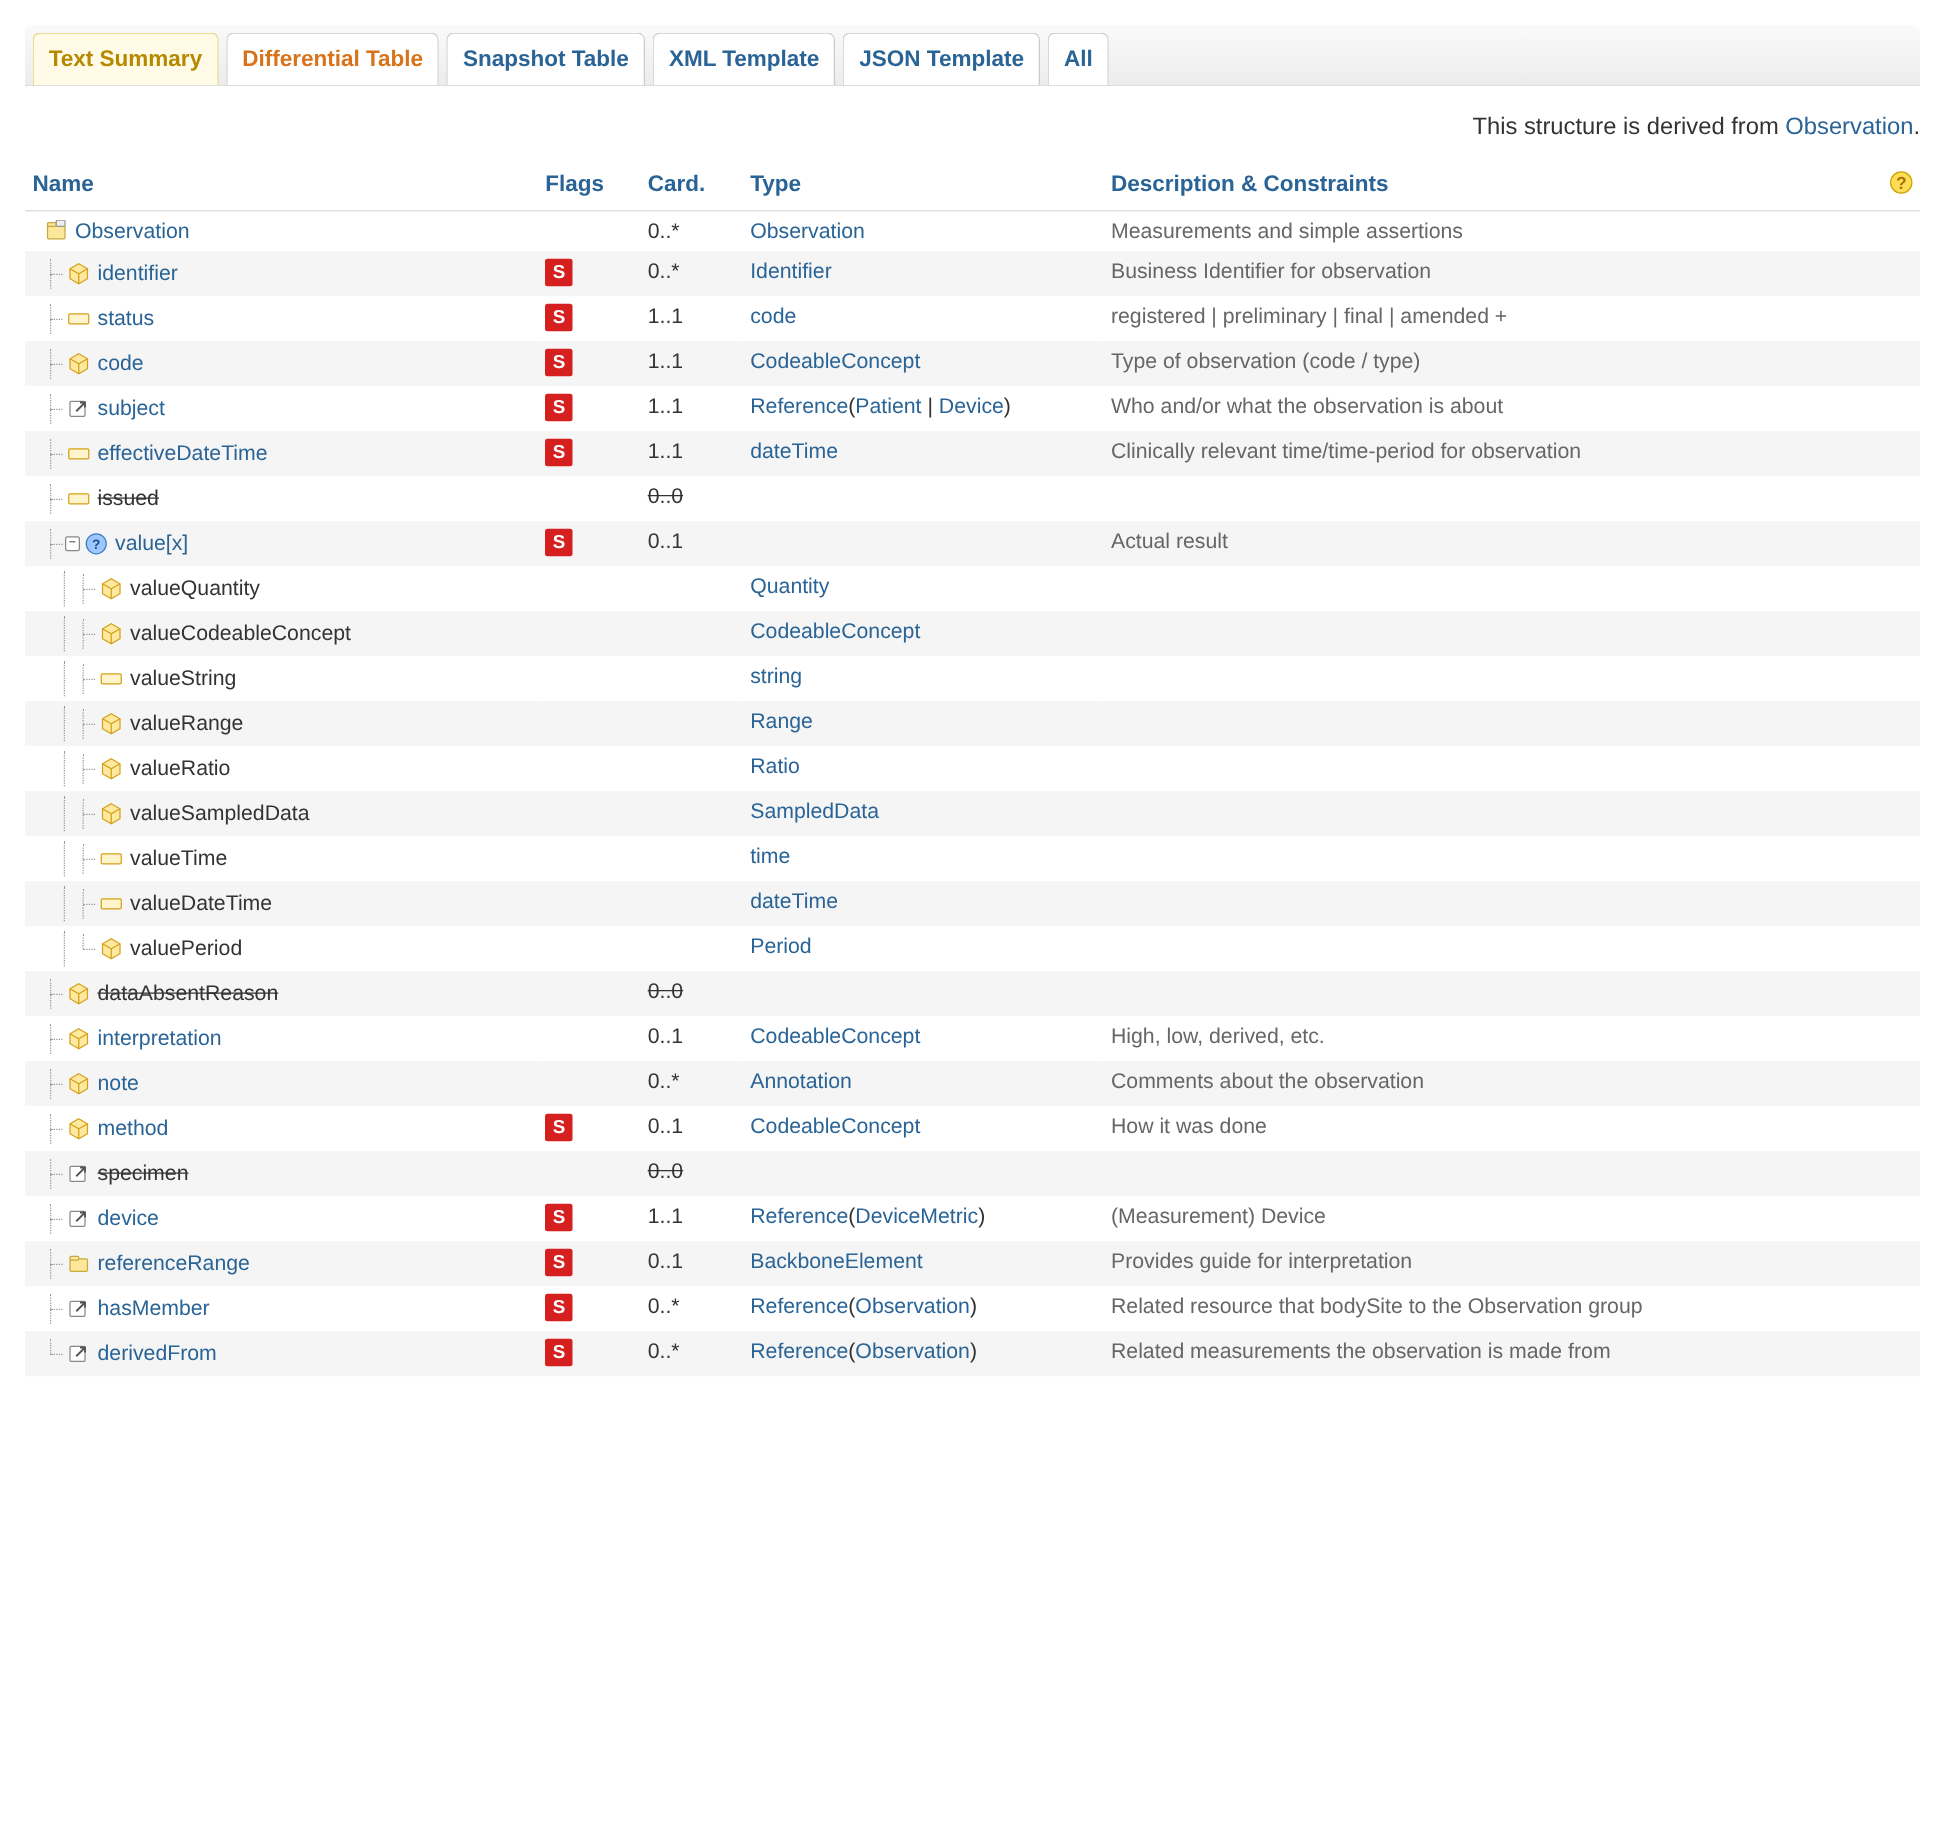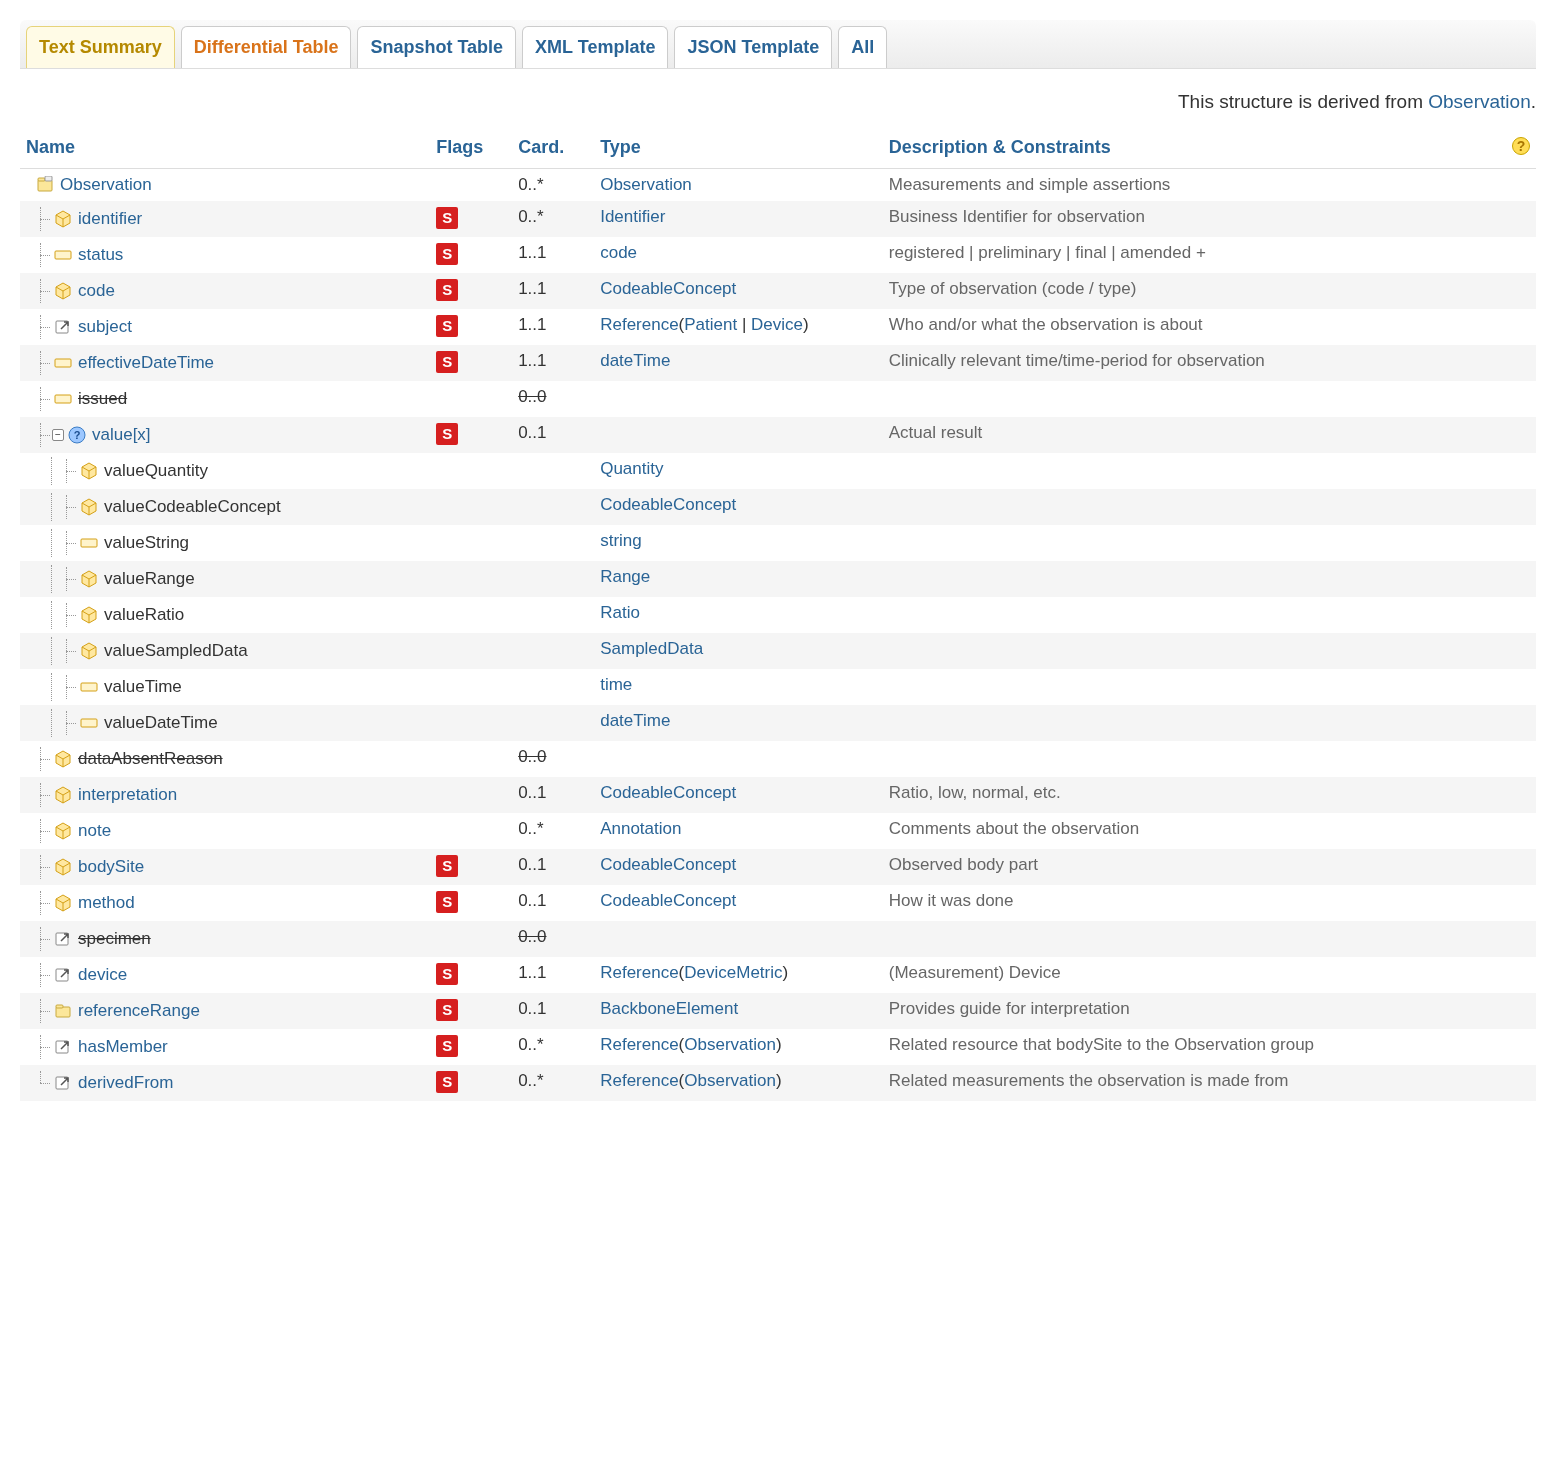--- a/index.html
+++ b/index.html
@@ -500,20 +500,41 @@
         </td>
         <td></td>
         <td><span></span></td>
         <td class="type-cell"><a href="#">dateTime</a></td>
         <td class="desc"></td>
       </tr>
       <tr>
         <td>
           <div class="name-cell">
             <span class="tree-spacer" style="width: 26px; padding-left: 8px;">
+              <span class="vline" style="height: 28px;"></span>
+            </span>
+            <span class="tree-spacer" style="width: 26px; padding-left: 0px;">
+              <span class="joint"></span>
+            </span>
+            <span class="icon"><svg width="18" height="18" viewBox="0 0 18 18">
+                <path d="M9 1 L16 5 L16 13 L9 17 L2 13 L2 5 Z" fill="#ffe8a0" stroke="#d4a017"></path>
+                <path d="M2 5 L9 9 L16 5 M9 9 L9 17" stroke="#d4a017" fill="none"></path>
+              </svg></span>
+            <span class="plain">valuePeriod</span>
+          </div>
+        </td>
+        <td></td>
+        <td><span></span></td>
+        <td class="type-cell"><a href="#">Period</a></td>
+        <td class="desc"></td>
+      </tr>
+      <tr>
+        <td>
+          <div class="name-cell">
+            <span class="tree-spacer" style="width: 26px; padding-left: 8px;">
               <span class="joint cont"></span>
             </span>
             <span class="icon"><svg width="18" height="18" viewBox="0 0 18 18">
                 <path d="M9 1 L16 5 L16 13 L9 17 L2 13 L2 5 Z" fill="#ffe8a0" stroke="#d4a017"></path>
                 <path d="M2 5 L9 9 L16 5 M9 9 L9 17" stroke="#d4a017" fill="none"></path>
               </svg></span>
             <span class="strike">dataAbsentReason</span>
           </div>
         </td>
         <td></td>
@@ -530,57 +551,39 @@
             <span class="icon"><svg width="18" height="18" viewBox="0 0 18 18">
                 <path d="M9 1 L16 5 L16 13 L9 17 L2 13 L2 5 Z" fill="#ffe8a0" stroke="#d4a017"></path>
                 <path d="M2 5 L9 9 L16 5 M9 9 L9 17" stroke="#d4a017" fill="none"></path>
               </svg></span>
             <a href="#" class="link">interpretation</a>
           </div>
         </td>
         <td></td>
         <td><span>0..1</span></td>
         <td class="type-cell"><a href="#">CodeableConcept</a></td>
-        <td class="desc">Ratio, low, normal, etc.</td>
+        <td class="desc">High, low, derived, etc.</td>
       </tr>
       <tr>
         <td>
           <div class="name-cell">
             <span class="tree-spacer" style="width: 26px; padding-left: 8px;">
               <span class="joint cont"></span>
             </span>
             <span class="icon"><svg width="18" height="18" viewBox="0 0 18 18">
                 <path d="M9 1 L16 5 L16 13 L9 17 L2 13 L2 5 Z" fill="#ffe8a0" stroke="#d4a017"></path>
                 <path d="M2 5 L9 9 L16 5 M9 9 L9 17" stroke="#d4a017" fill="none"></path>
               </svg></span>
             <a href="#" class="link">note</a>
           </div>
         </td>
         <td></td>
         <td><span>0..*</span></td>
         <td class="type-cell"><a href="#">Annotation</a></td>
         <td class="desc">Comments about the observation</td>
-      </tr>
-      <tr>
-        <td>
-          <div class="name-cell">
-            <span class="tree-spacer" style="width: 26px; padding-left: 8px;">
-              <span class="joint cont"></span>
-            </span>
-            <span class="icon"><svg width="18" height="18" viewBox="0 0 18 18">
-                <path d="M9 1 L16 5 L16 13 L9 17 L2 13 L2 5 Z" fill="#ffe8a0" stroke="#d4a017"></path>
-                <path d="M2 5 L9 9 L16 5 M9 9 L9 17" stroke="#d4a017" fill="none"></path>
-              </svg></span>
-            <a href="#" class="link">bodySite</a>
-          </div>
-        </td>
-        <td><span class="flag-s">S</span></td>
-        <td><span>0..1</span></td>
-        <td class="type-cell"><a href="#">CodeableConcept</a></td>
-        <td class="desc">Observed body part</td>
       </tr>
       <tr>
         <td>
           <div class="name-cell">
             <span class="tree-spacer" style="width: 26px; padding-left: 8px;">
               <span class="joint cont"></span>
             </span>
             <span class="icon"><svg width="18" height="18" viewBox="0 0 18 18">
                 <path d="M9 1 L16 5 L16 13 L9 17 L2 13 L2 5 Z" fill="#ffe8a0" stroke="#d4a017"></path>
                 <path d="M2 5 L9 9 L16 5 M9 9 L9 17" stroke="#d4a017" fill="none"></path>

